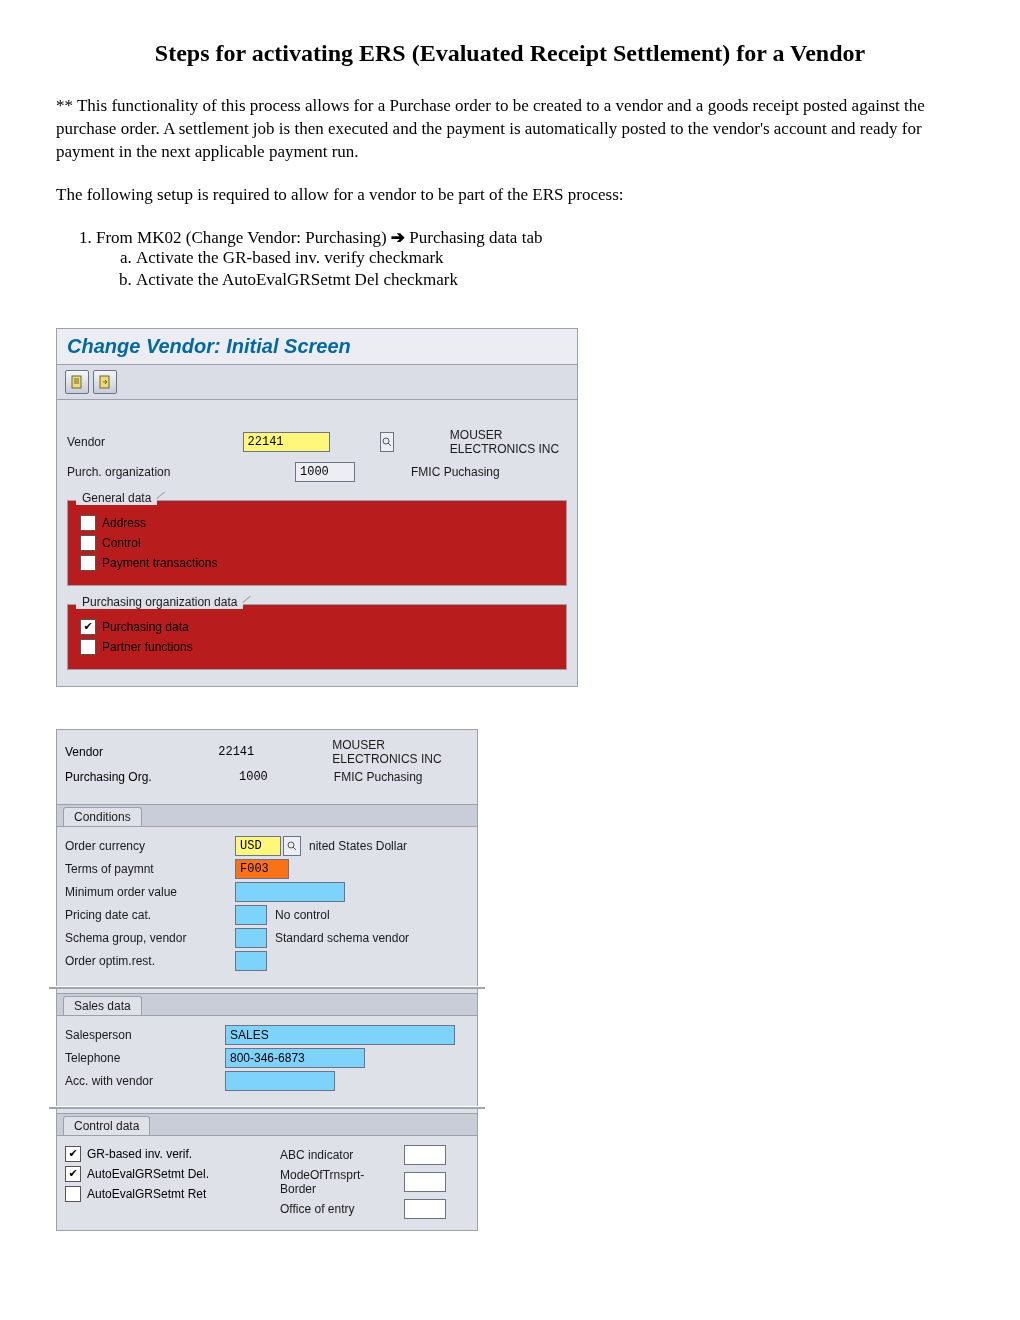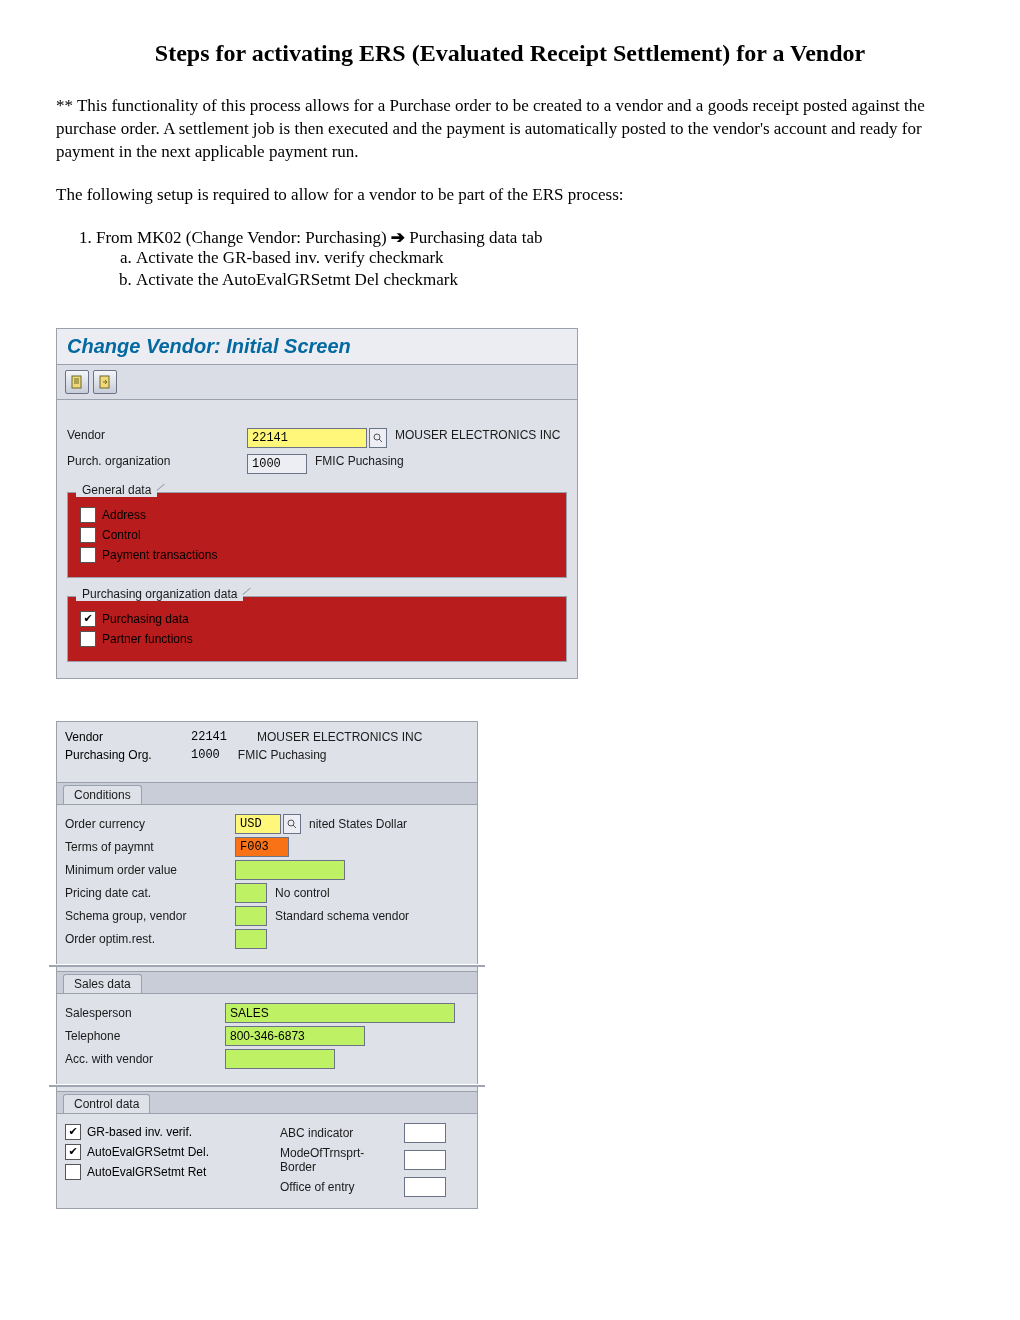--- a/index.html
+++ b/index.html
@@ -55,24 +55,24 @@
   .tb-btn {
     width: 22px; height: 22px;
     border: 1px solid #6a7388;
     background: linear-gradient(#f5f6fa,#c7ccd9);
     border-radius: 2px;
     display: flex; align-items: center; justify-content: center;
   }
   .tb-btn svg { width: 14px; height: 14px; }
 
   .sap-body { padding: 28px 10px 16px 10px; background: #dee1e8; }
-  .row { display: flex; align-items: flex-start; margin-bottom: 6px; }
+  .row { display: flex; align-items: center; margin-bottom: 6px; gap: 48px; }
   .lbl { width: 180px; color: #1a1a1a; }
   .inp {
-    background: #bef264;
+    background: #7dd3fc;
     border: 1px solid #6a7388;
     height: 18px;
     padding: 0 4px;
     font-family: Arial, sans-serif;
     font-size: 12px;
     display: inline-flex;
     align-items: center;
   }
   .inp.yellow { background: #fff77a; }
   .inp.fixed { font-family: "Courier New", monospace; }

